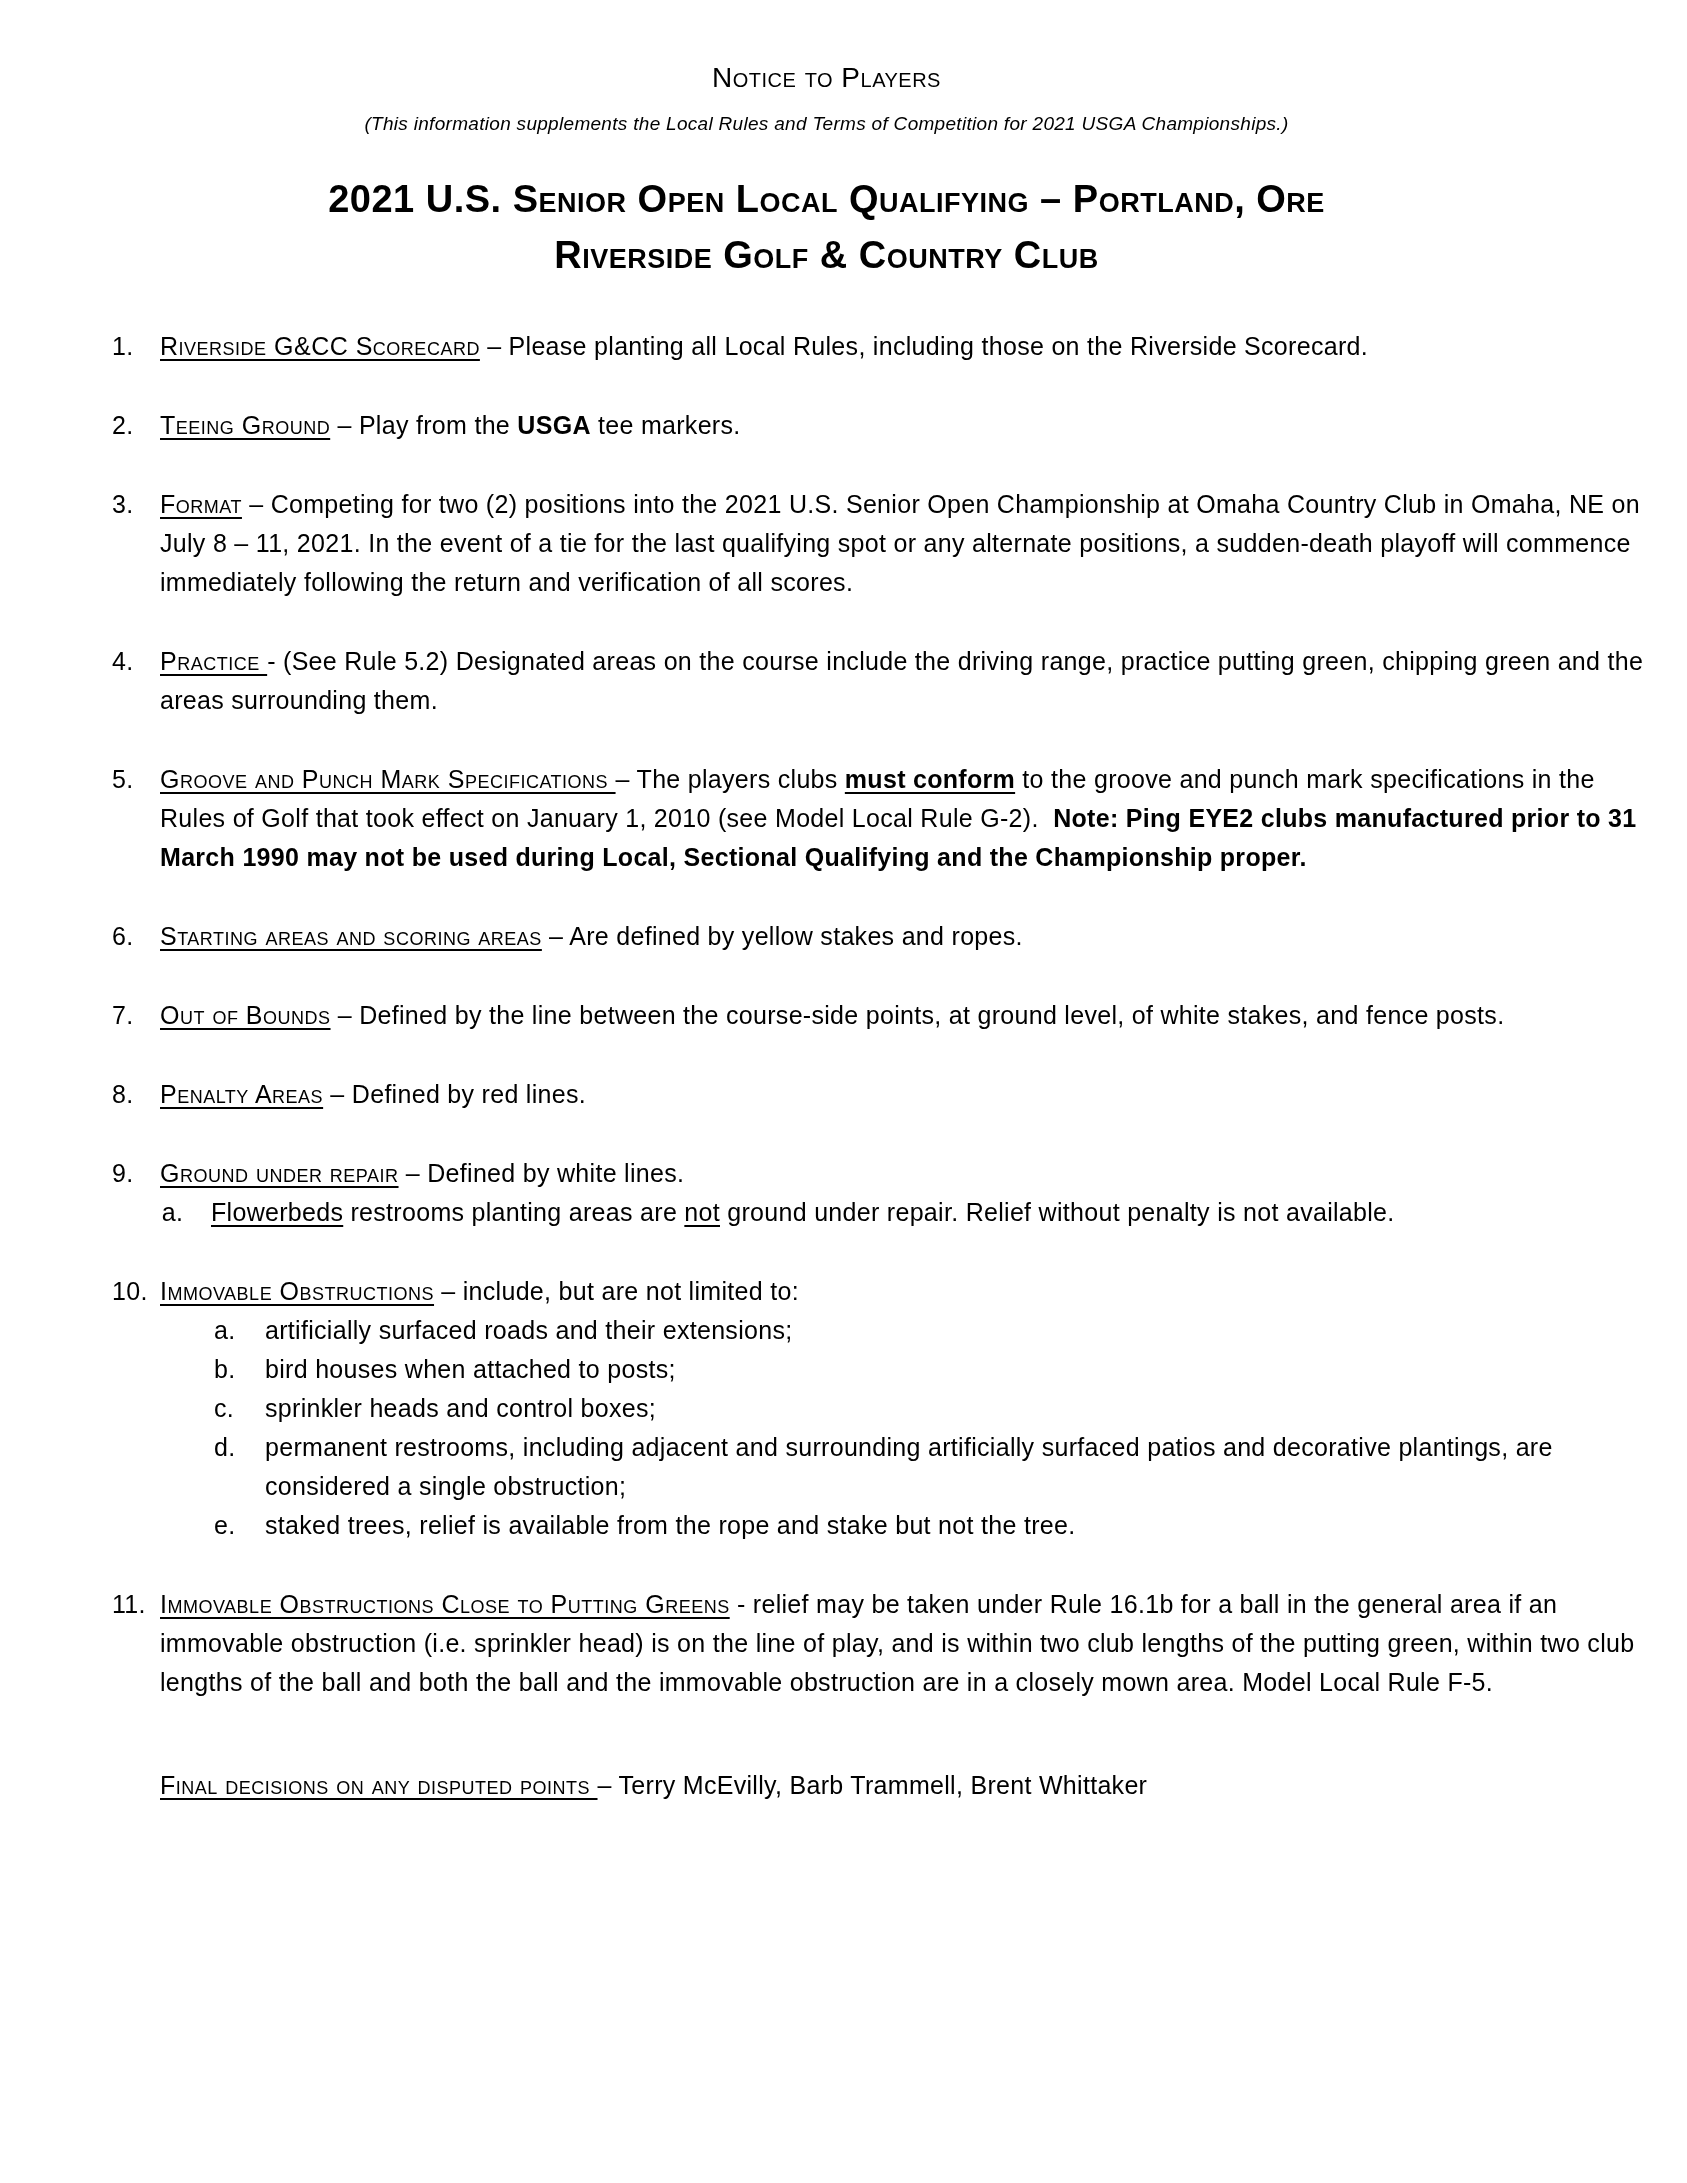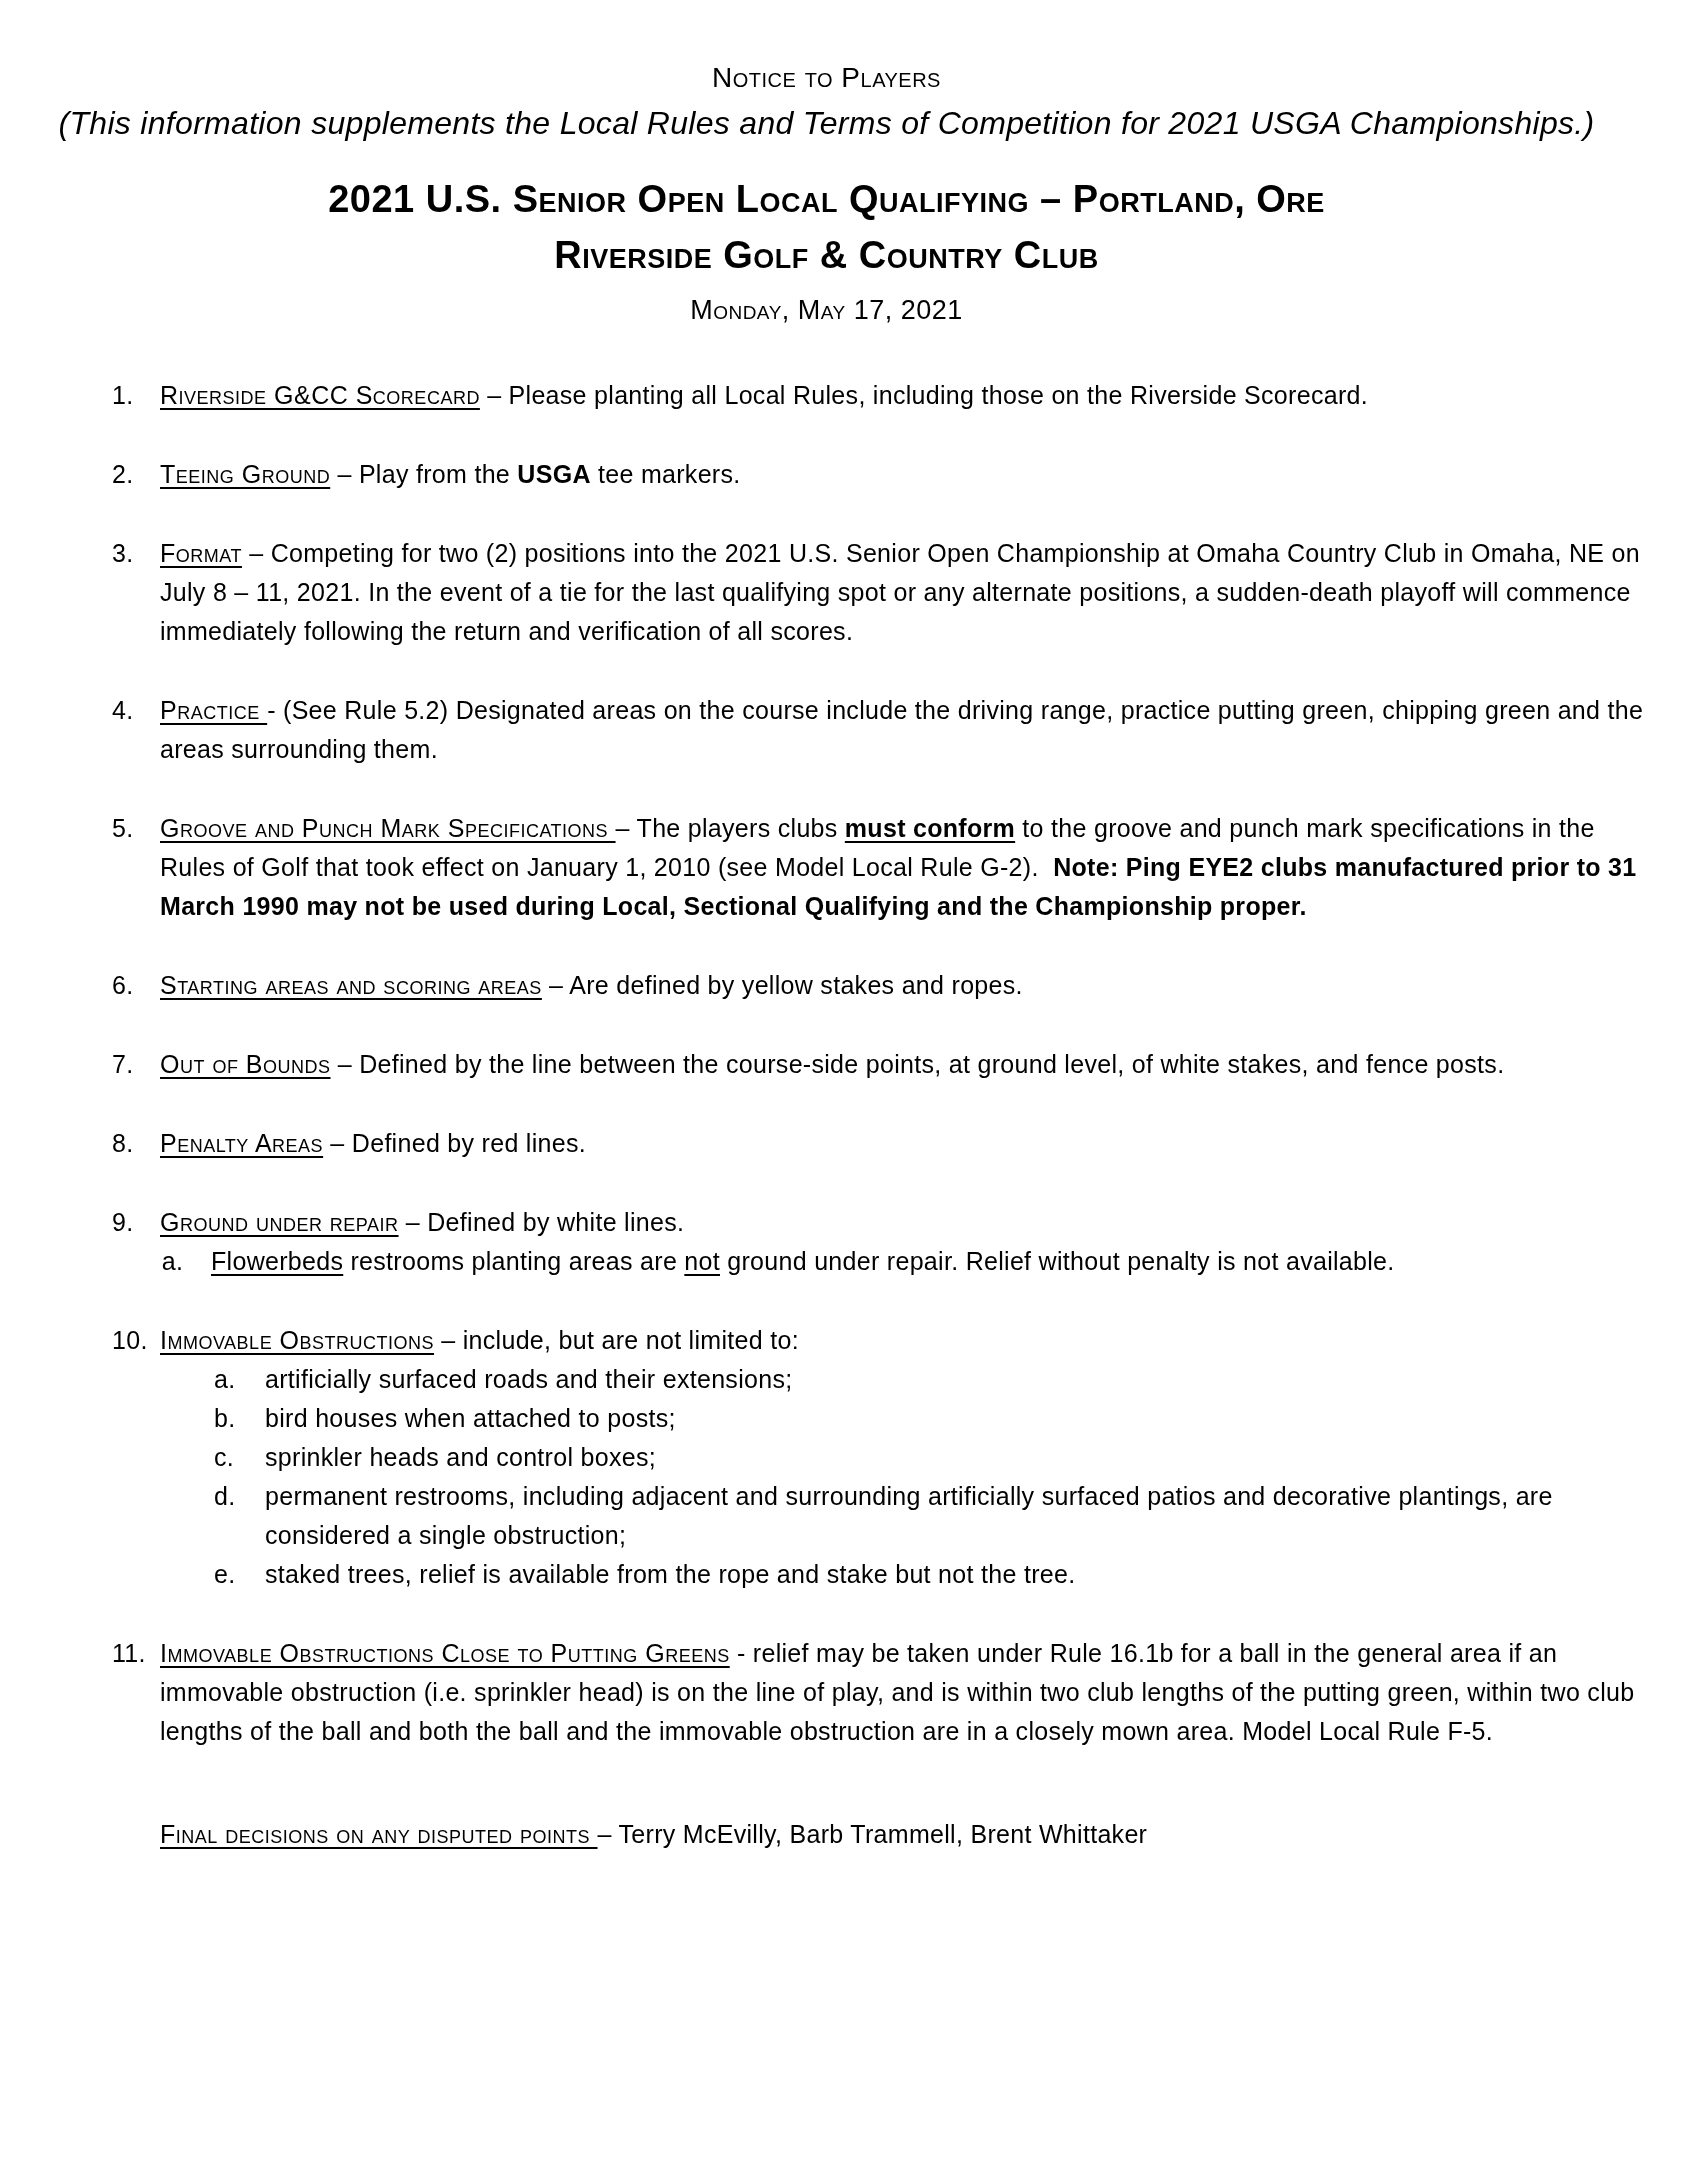--- a/index.html
+++ b/index.html
@@ -14,21 +14,21 @@
   .content { box-sizing: border-box; padding-right: 34px; }
 
   
   .sc { font-variant: small-caps; letter-spacing: 0.5px; }
   .u  { text-decoration: underline; text-decoration-thickness: 1.7px; text-underline-offset: 4.2px; }
   .b  { font-weight: bold; }
 
   
   .header { text-align: center; }
   .notice   { font-size: 28px; line-height: 34px; }
-  .subtitle { font-style: italic; font-size: 32px; line-height: 37px; margin-top: 10px; }
+  .subtitle { font-style: italic; font-size: 19px; line-height: 37px; margin-top: 10px; }
   .title1   { font-weight: bold; font-size: 38px; line-height: 46px; margin-top: 34px; }
   .title2   { font-weight: bold; font-size: 38px; line-height: 46px; margin-top: 10px; }
   .date     { font-size: 27px; line-height: 34px; margin-top: 15px; }
 
   
   ol.rules { list-style: none; margin: 49px 0 0 0; padding: 0; }
   li.rule  { position: relative; padding-left: 160px; margin-bottom: 40px; line-height: 39px; }
   li.rule > .num { position: absolute; left: 112px; top: 0; }
 
   ol.subs { list-style: none; margin: 0; padding: 0; }
@@ -47,21 +47,20 @@
 <body>
 
 <div class="page">
   <div class="content">
 
     <div class="header">
       <div class="notice sc">Notice to Players</div>
       <div class="subtitle">(This information supplements the Local Rules and Terms of Competition for 2021 USGA Championships.)</div>
       <div class="title1 sc">2021 U.S. Senior Open Local Qualifying – Portland, Ore</div>
       <div class="title2 sc">Riverside Golf &amp; Country Club</div>
-      <div class="date sc">Monday, May 17, 2021</div>
     </div>
 
     <ol class="rules" id="rules-list">
         <li class="rule"><span class="num">1.</span><span class="sc u">Riverside G&amp;CC Scorecard</span><span> – Please planting all Local Rules, including those on the Riverside Scorecard.</span></li>
         <li class="rule"><span class="num">2.</span><span class="sc u">Teeing Ground</span><span> – Play from the </span><span class="b">USGA</span><span> tee markers.</span></li>
         <li class="rule"><span class="num">3.</span><span class="sc u">Format</span><span> – Competing for two (2) positions into the 2021 U.S. Senior Open Championship at Omaha Country Club in Omaha, NE on July 8 – 11, 2021. In the event of a tie for the last qualifying spot or any alternate positions, a sudden-death playoff will commence immediately following the return and verification of all scores.</span></li>
         <li class="rule"><span class="num">4.</span><span class="sc u">Practice </span><span>- (See Rule 5.2) Designated areas on the course include the driving range, practice putting green, chipping green and the areas surrounding them.</span></li>
         <li class="rule"><span class="num">5.</span><span class="sc u">Groove and Punch Mark Specifications </span><span>– The players clubs </span><span class="b u">must conform</span><span> to the groove and punch mark specifications in the Rules of Golf that took effect on January 1, 2010 (see Model Local Rule G-2).&nbsp; </span><span class="b">Note: Ping EYE2 clubs manufactured prior to 31 March 1990 may not be used during Local, Sectional Qualifying and the Championship proper.</span></li>
         <li class="rule"><span class="num">6.</span><span class="sc u">Starting areas and scoring areas</span><span> – Are defined by yellow stakes and ropes.</span></li>
         <li class="rule"><span class="num">7.</span><span class="sc u">Out of Bounds</span><span> – Defined by the line between the course-side points, at ground level, of white stakes, and fence posts.</span></li>

